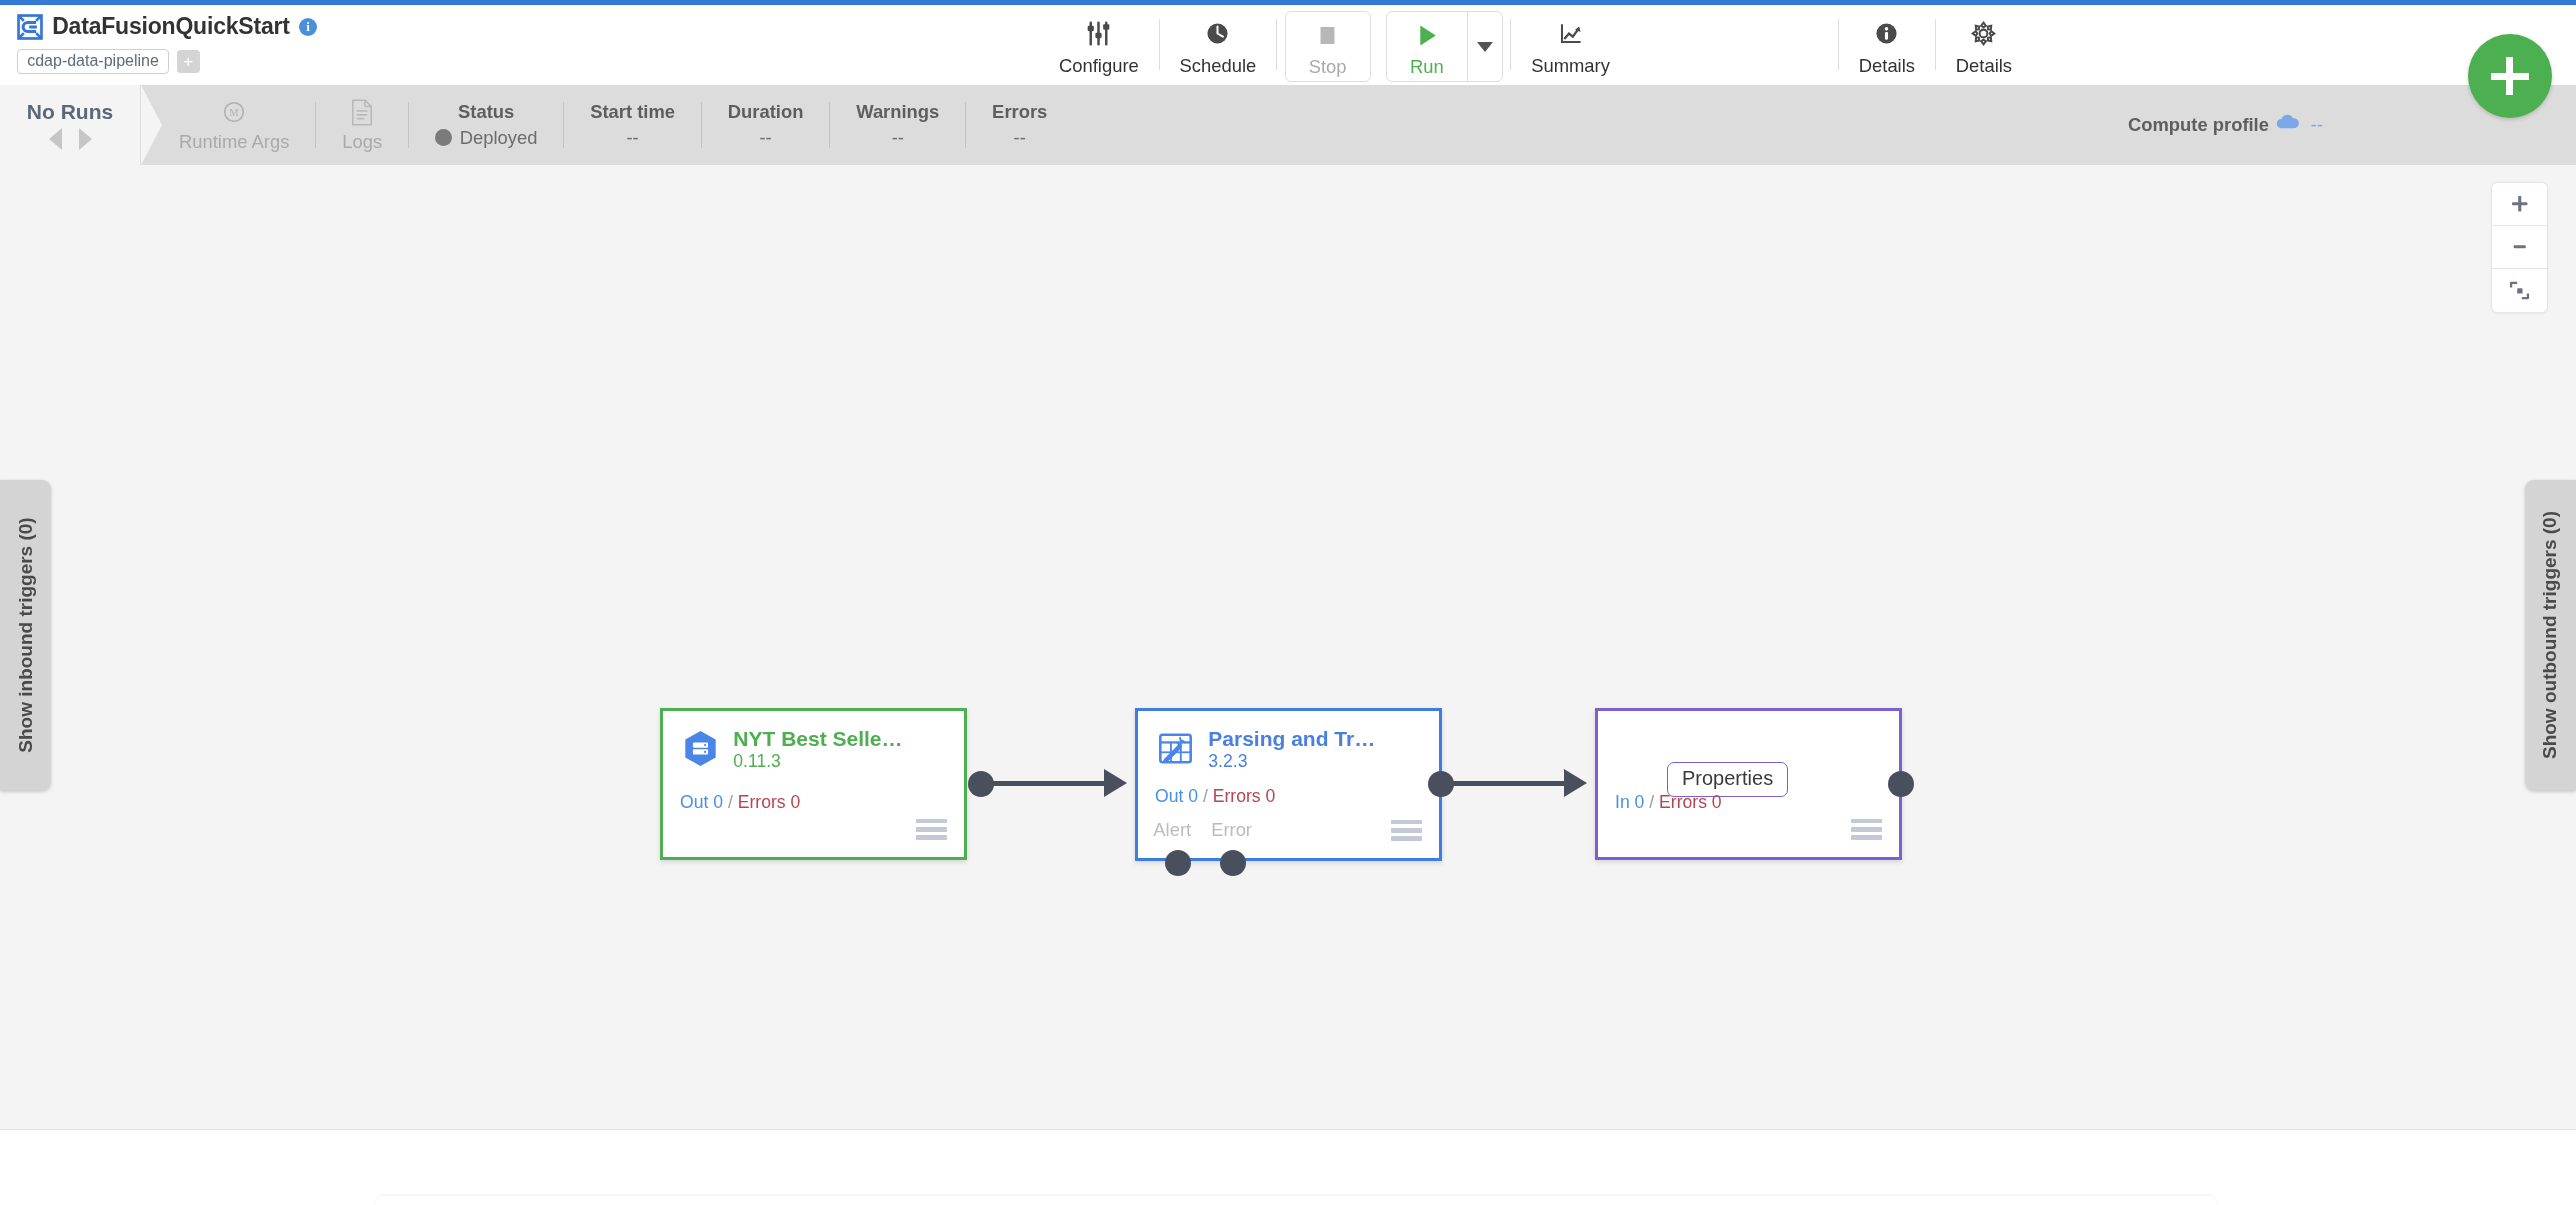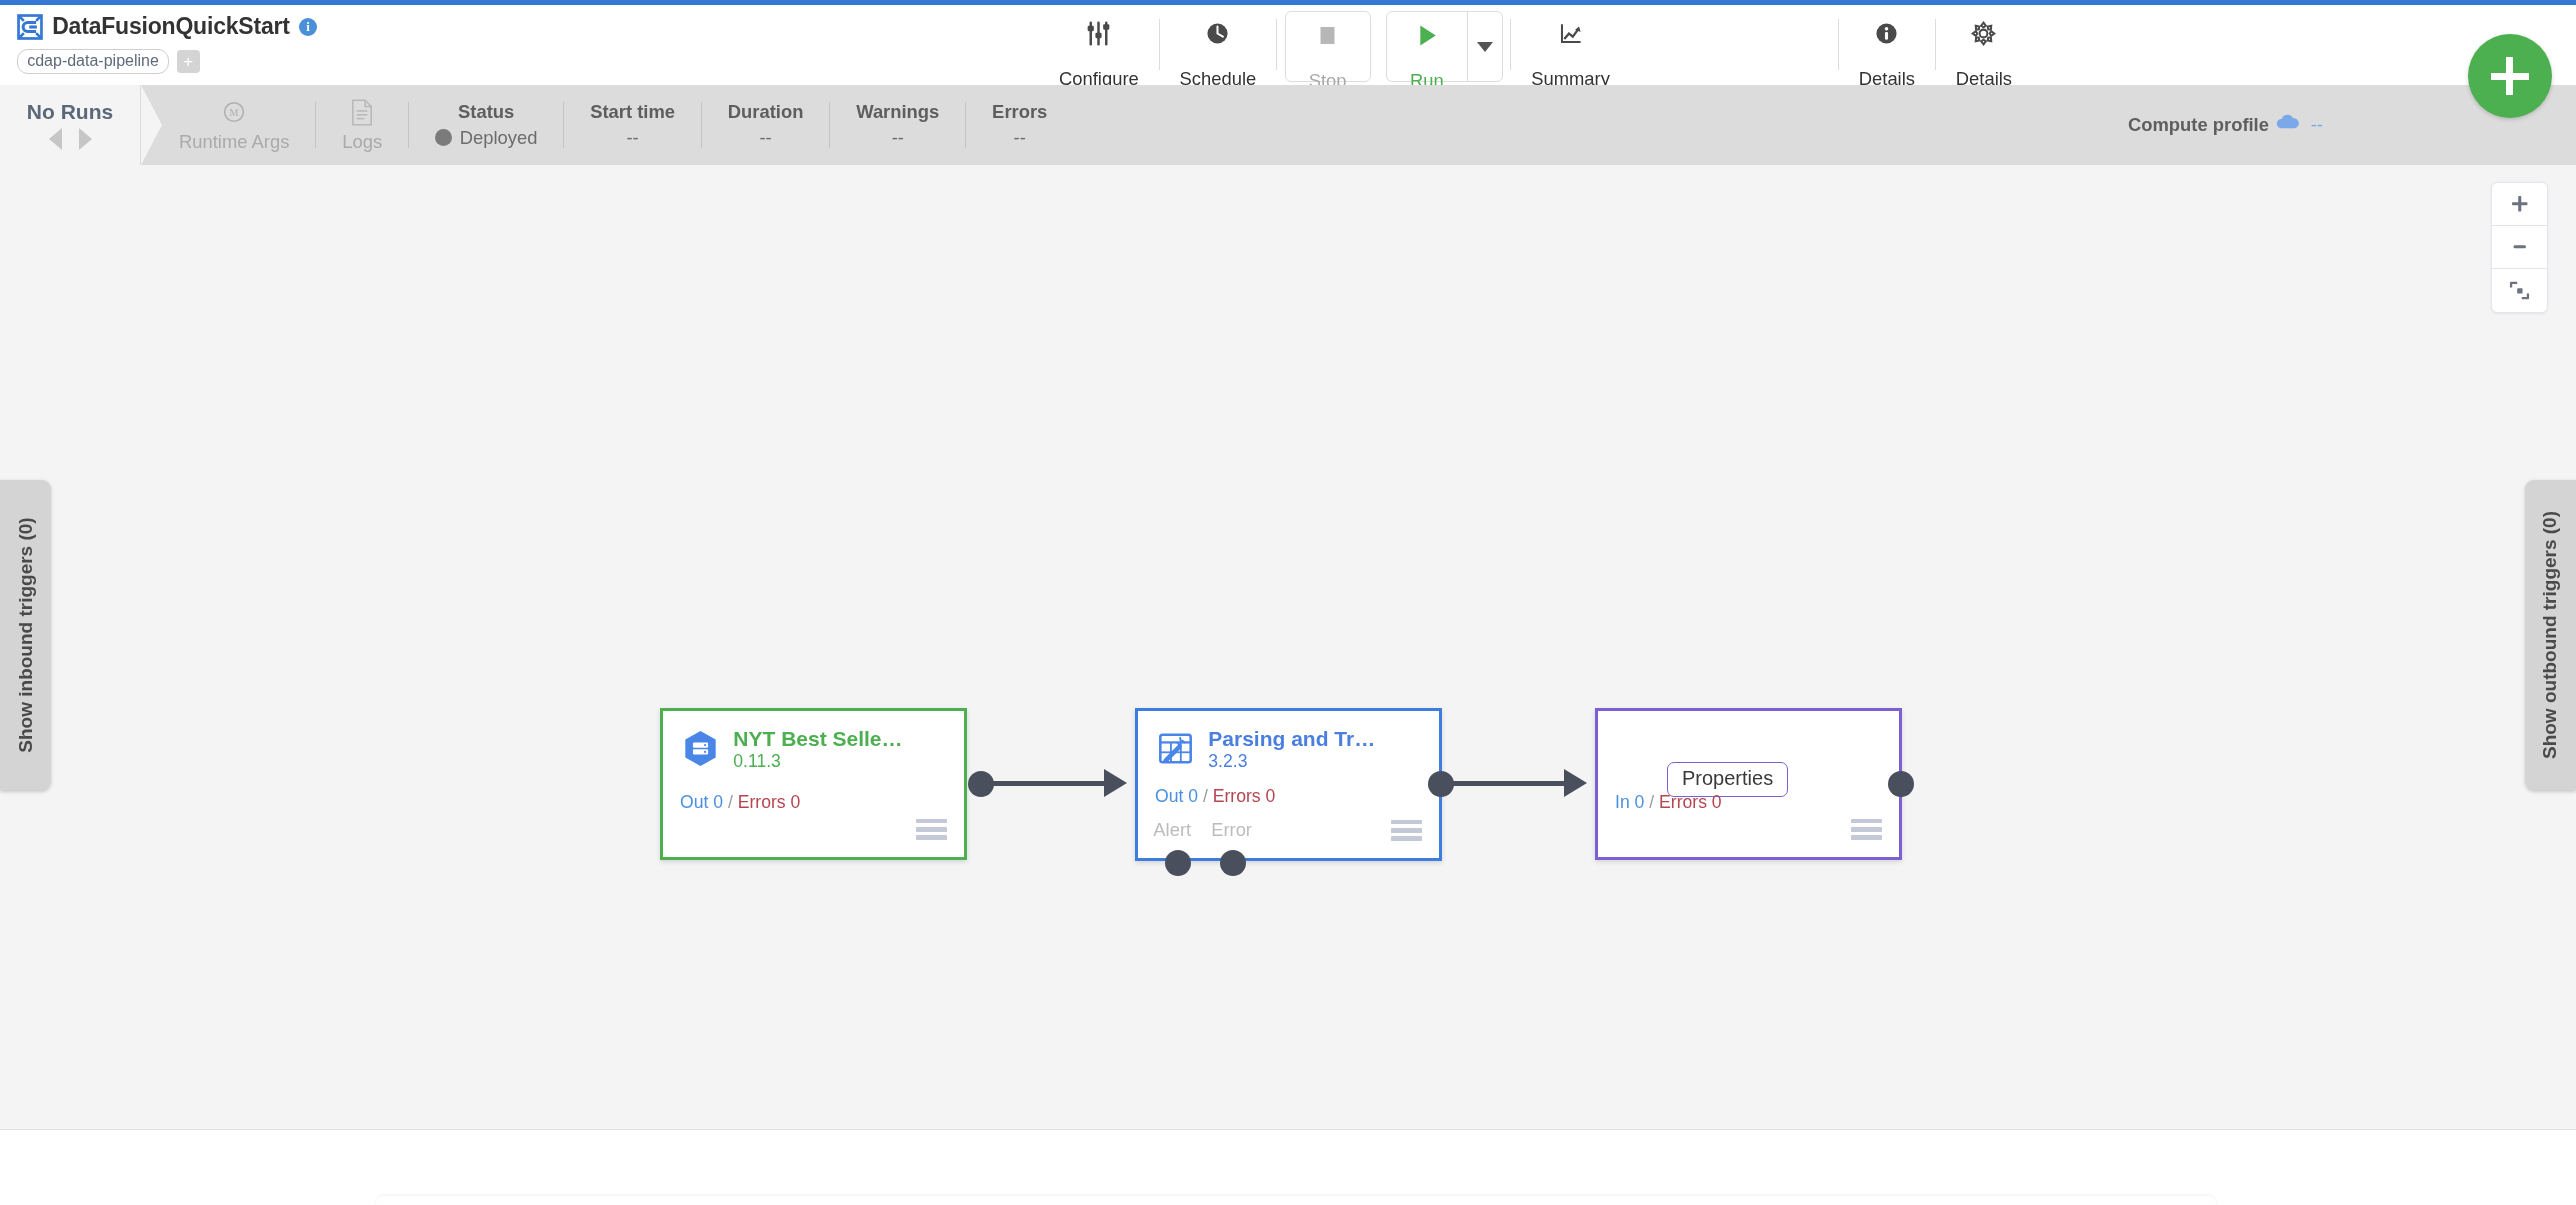--- a/index.html
+++ b/index.html
@@ -29,40 +29,40 @@
     font-size: 23px; font-weight: bold; color: #333333; letter-spacing: -0.2px;
     white-space: nowrap;
   }
   .info-dot {
     width: 18.4px; height: 18.4px; border-radius: 50%; background: #4a90d9;
     color: #fff; font-size: 13px; font-weight: bold; font-family: "Liberation Serif", serif;
     display: flex; align-items: center; justify-content: center; line-height: 1;
   }
   .artifact-row { display: flex; align-items: center; gap: 7.7px; margin-top: 4.6px; }
   .artifact-chip {
-    border: 0.8px solid #cfcfcf; border-radius: 11px; background: #fff;
+    border: 0.8px solid #cfcfcf; border-radius: 4px; background: #fff;
     color: #5f6b7a; font-size: 16px; padding: 3.1px 9.2px 4.6px 9.2px; line-height: 1;
   }
   .add-tag-btn {
     width: 23px; height: 23px; border-radius: 3.8px; background: #d4d4d4;
     color: #ffffff; font-size: 17px; display: flex; align-items: center;
     justify-content: center; line-height: 1; border: none;
   }
 
   
   .center-toolbar {
     position: absolute; left: 1039px; top: 4.6px;
     display: flex; align-items: stretch; height: 74px;
   }
   .tb-item {
     display: flex; flex-direction: column; align-items: center; justify-content: flex-start;
     padding: 7.7px 20px 0 20px; min-width: 69px;
   }
   .tb-icon { height: 32px; display: flex; align-items: center; justify-content: center; }
-  .tb-label { font-size: 18.4px; color: #333333; margin-top: 19px; white-space: nowrap; }
+  .tb-label { font-size: 18.4px; color: #333333; margin-top: 5px; white-space: nowrap; }
   .tb-sep { width: 0.8px; background: #dcdcdc; margin: 9.2px 0 14px 0; }
   .tb-box {
     border: 0.8px solid #dddddd; border-radius: 6.1px; background: #ffffff;
     display: flex; align-items: stretch; margin: 1.5px 7.7px;
   }
   .tb-box .tb-item { padding: 7.7px 23px 4.6px 23px; }
   .tb-label.stop { color: #aaaaaa; }
   .tb-label.run { color: #4caf50; }
   .run-split { display: flex; align-items: stretch; }
   .run-caret {

